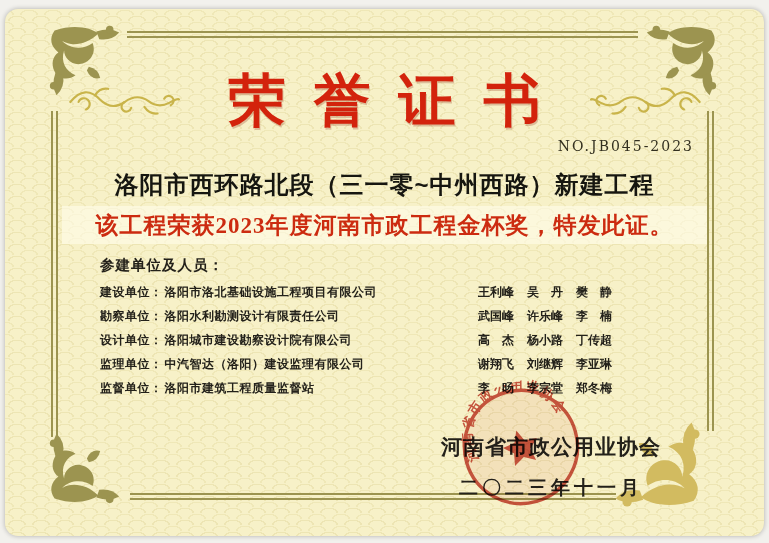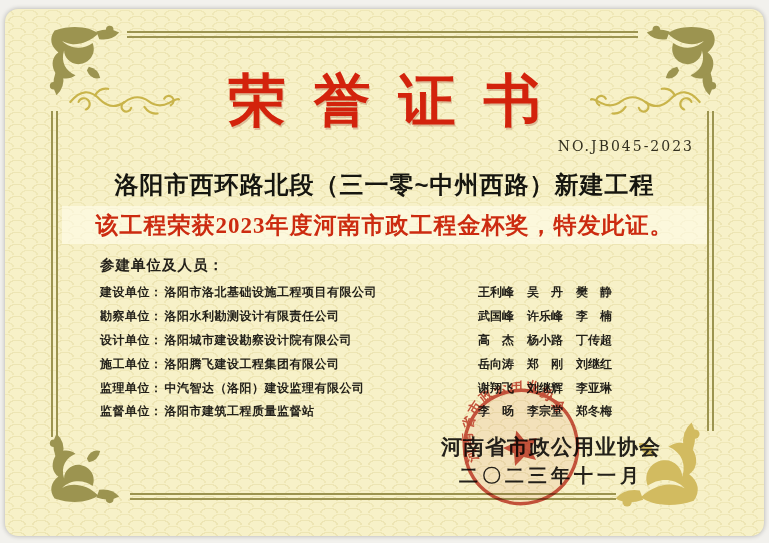--- a/index.html
+++ b/index.html
@@ -65,21 +65,21 @@
 
   .participants { position:absolute; left:95px; top:247px; width:615px; color:#23211a; }
   .participants-heading { font-size:14.5px; font-weight:bold; letter-spacing:1px; margin-bottom:6px; }
   .unit-row { display:flex; align-items:center; height:23.8px; font-size:12px; font-weight:bold; }
   .unit-left { width:378px; white-space:nowrap; letter-spacing:.5px; }
   .unit-role { margin-right:2px; }
   .unit-people { display:flex; gap:13px; white-space:nowrap; }
 
   .issuer-block { position:absolute; left:420px; top:424px; width:252px; text-align:center; color:#23211a; }
   .issuer-name { font-size:21px; font-weight:bold; letter-spacing:1px; }
-  .issue-date  { font-size:19px; font-weight:bold; letter-spacing:4px; margin-top:2px; }
+  .issue-date  { font-size:19px; font-weight:bold; letter-spacing:4px; margin-top:14px; }
 
   .seal { position:absolute; left:452px; top:374px; width:128px; height:128px;
     transform:rotate(-16deg); opacity:.85; mix-blend-mode:multiply; }
 </style>
 </head>
 <body>
 
 <svg width="0" height="0" style="position:absolute">
   <defs>
     <g id="cornerOrnament">
@@ -160,28 +160,20 @@
 
     <div class="unit-row">
       <div class="unit-left"><span class="unit-role">设计单位：</span><span>洛阳城市建设勘察设计院有限公司</span></div>
       <div class="unit-people">
           <span>高　杰</span>
           <span>杨小路</span>
           <span>丁传超</span>
         </div>
     </div>
 
-    <div class="unit-row">
-      <div class="unit-left"><span class="unit-role">施工单位：</span><span>洛阳腾飞建设工程集团有限公司</span></div>
-      <div class="unit-people">
-          <span>岳向涛</span>
-          <span>郑　刚</span>
-          <span>刘继红</span>
-        </div>
-    </div>
 
     <div class="unit-row">
       <div class="unit-left"><span class="unit-role">监理单位：</span><span>中汽智达（洛阳）建设监理有限公司</span></div>
       <div class="unit-people">
           <span>谢翔飞</span>
           <span>刘继辉</span>
           <span>李亚琳</span>
         </div>
     </div>
 

